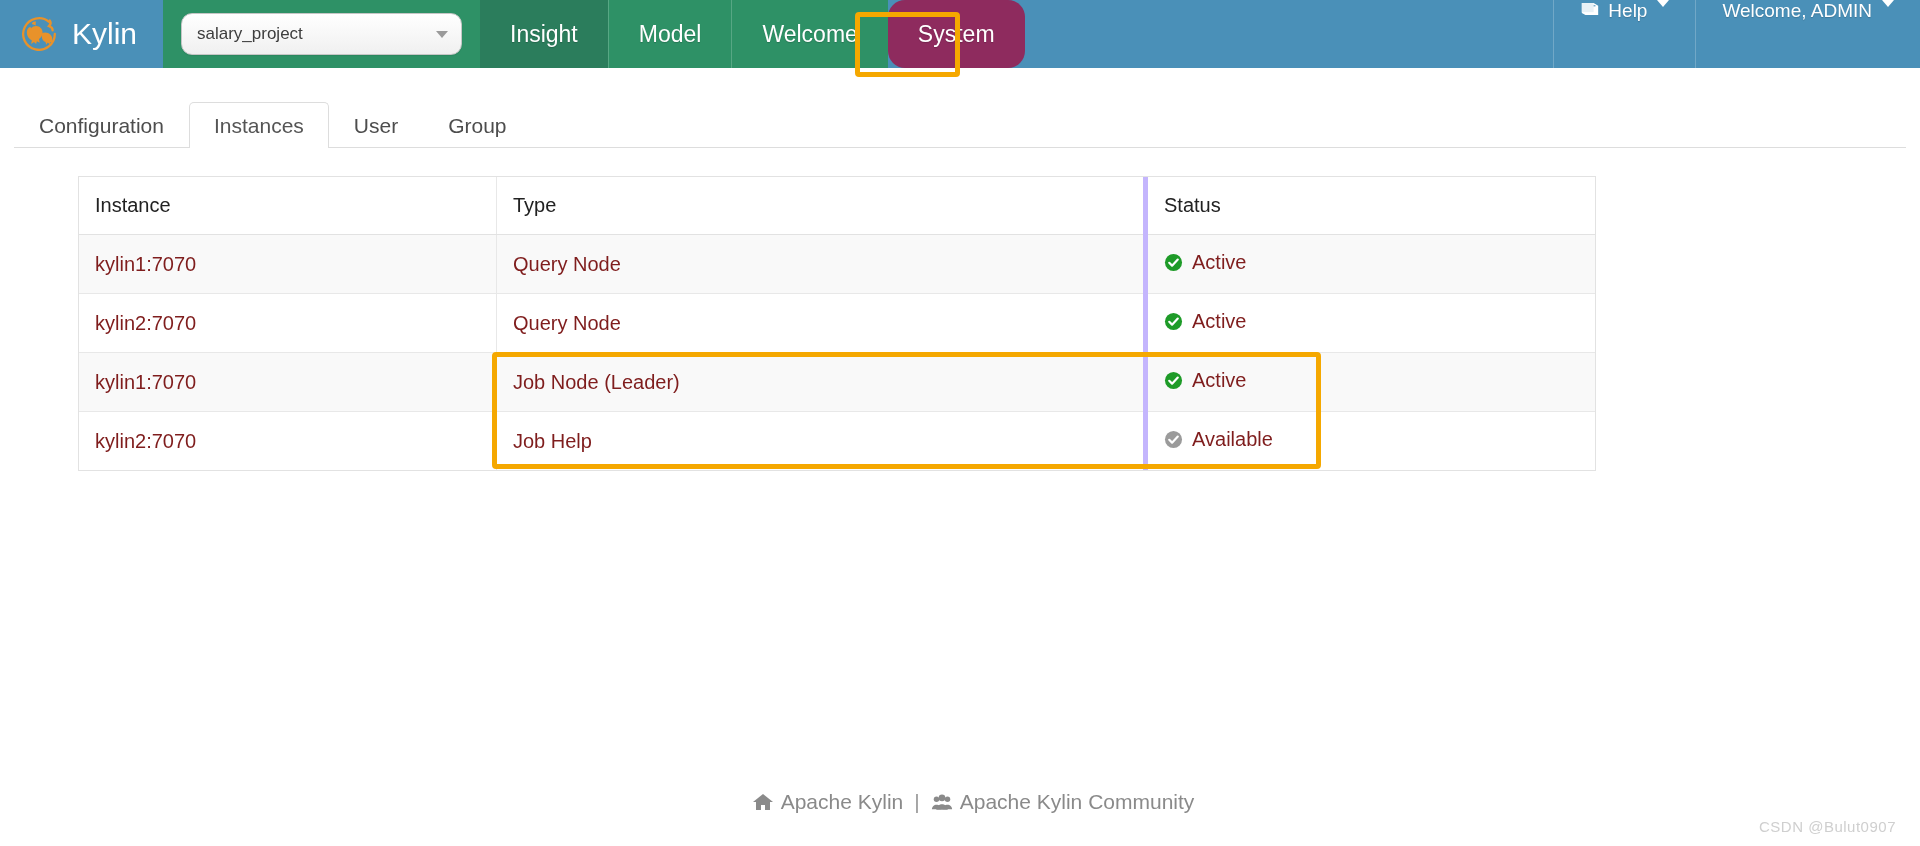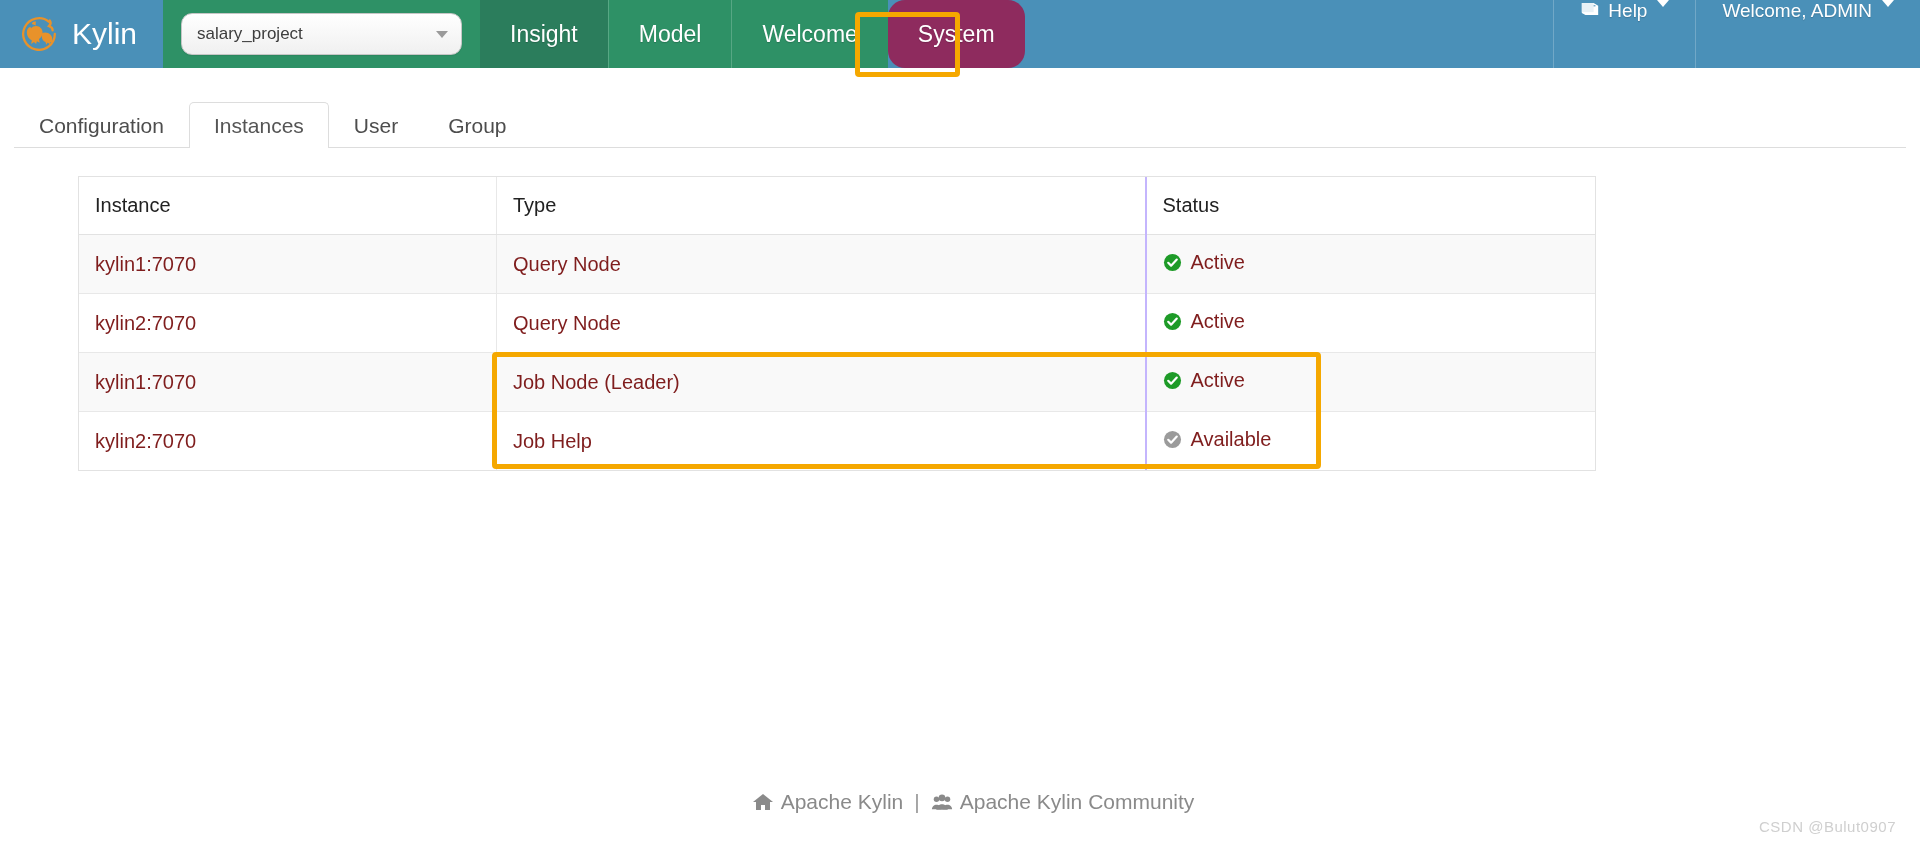--- a/index.html
+++ b/index.html
@@ -136,21 +136,21 @@
   }
   table.grid td {
     font-size: 20px; color: #7f1d1d;
     padding: 16px 0 16px 16px;
     border-bottom: 1px solid #e8e8e8;
     background: #ffffff;
   }
   table.grid tr.odd td { background: #f9f9f9; }
   table.grid tr:last-child td { border-bottom: none; }
   th.c-inst, td.c-inst { width: 418px; border-right: 1px solid #e8e8e8; }
-  th.c-type, td.c-type { width: 650px; border-right: 2px solid #c4b5fd; margin-left: 35px; }
+  th.c-type, td.c-type { width: 650px; border-right: 5px solid #c4b5fd; margin-left: 35px; }
   th.c-stat, td.c-stat { width: 450px; }
 
   .stat { display: inline-flex; align-items: center; gap: 9px; }
   .chk { width: 19px; height: 19px; display: block; }
 
   
   .footer {
     position: absolute; left: 13px; top: 790px;
     width: 1920px;
     display: flex; align-items: center; justify-content: center;

